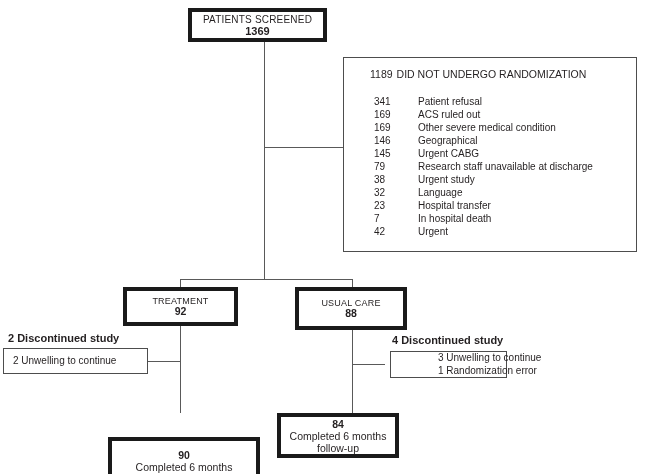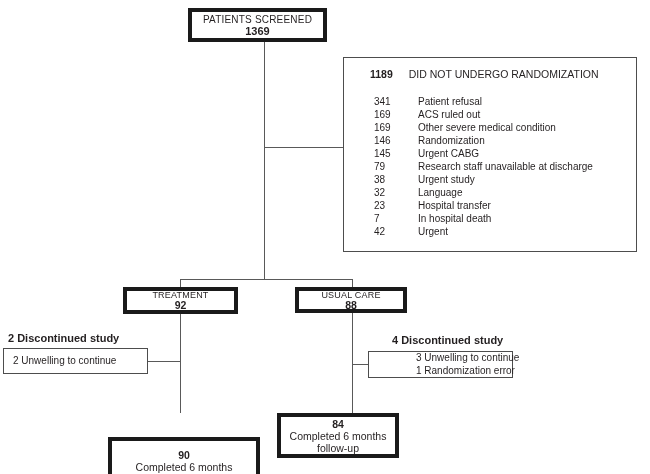--- a/index.html
+++ b/index.html
@@ -32,21 +32,21 @@
   .hline, .vline { position: absolute; background: #595959; }
   .hline { height: 1px; }
   .vline { width: 1px; }
   .caps-label { font-size: 10px; line-height: 11px; letter-spacing: 0.2px; }
   .num-bold { font-size: 11px; line-height: 12px; font-weight: bold; }
   .small-caps-label { font-size: 9px; line-height: 10px; letter-spacing: 0.2px; }
   .num-bold-sm { font-size: 10.5px; line-height: 11px; font-weight: bold; }
 
   #exclusion-box { padding: 10px 8px 0 0; }
   #exclusion-header { margin-left: 26px; font-size: 10.5px; line-height: 13px; white-space: nowrap; }
-  #exclusion-header .count { font-weight: bold; margin-right: 16px; }
+  #exclusion-header .count { font-weight: normal; margin-right: 4px; }
   #exclusion-list { margin-top: 14px; margin-left: 30px; }
   .reason-row { font-size: 10px; line-height: 13px; white-space: nowrap; }
   .reason-count { display: inline-block; width: 44px; }
   .reason-label { display: inline; }
 
   .disc-title { position: absolute; font-size: 11px; line-height: 12px; font-weight: bold; white-space: nowrap; }
   .disc-box { display: flex; flex-direction: column; justify-content: center; padding-left: 9px; }
   .disc-reason { font-size: 10px; line-height: 12.5px; white-space: nowrap; }
 
   .completed-box { font-size: 10.5px; line-height: 12px; }
@@ -73,48 +73,48 @@
   </div>
 
   <div class="box-thin" style="left:343px; top:57px; width:294px; height:195px;" id="exclusion-box">
     <div id="exclusion-header">
       <span class="count">1189</span><span>DID NOT UNDERGO RANDOMIZATION</span>
     </div>
     <div id="exclusion-list">
       <div class="reason-row"><span class="reason-count">341</span><span class="reason-label">Patient refusal</span></div>
       <div class="reason-row"><span class="reason-count">169</span><span class="reason-label">ACS ruled out</span></div>
       <div class="reason-row"><span class="reason-count">169</span><span class="reason-label">Other severe medical condition</span></div>
-      <div class="reason-row"><span class="reason-count">146</span><span class="reason-label">Randomization</span></div>
+      <div class="reason-row"><span class="reason-count">146</span><span class="reason-label">Geographical</span></div>
       <div class="reason-row"><span class="reason-count">145</span><span class="reason-label">Urgent CABG</span></div>
       <div class="reason-row"><span class="reason-count">79</span><span class="reason-label">Research staff unavailable at discharge</span></div>
       <div class="reason-row"><span class="reason-count">38</span><span class="reason-label">Urgent study</span></div>
       <div class="reason-row"><span class="reason-count">32</span><span class="reason-label">Language</span></div>
       <div class="reason-row"><span class="reason-count">23</span><span class="reason-label">Hospital transfer</span></div>
       <div class="reason-row"><span class="reason-count">7</span><span class="reason-label">In hospital death</span></div>
       <div class="reason-row"><span class="reason-count">42</span><span class="reason-label">Urgent</span></div>
     </div>
   </div>
 
-  <div class="box-thick" style="left:123px; top:287px; width:115px; height:27px;">
+  <div class="box-thick" style="left:123px; top:287px; width:115px; height:39px;">
     <div class="small-caps-label">TREATMENT</div>
     <div class="num-bold-sm">92</div>
   </div>
 
-  <div class="box-thick" style="left:295px; top:287px; width:112px; height:26px;">
+  <div class="box-thick" style="left:295px; top:287px; width:112px; height:43px;">
     <div class="small-caps-label">USUAL CARE</div>
     <div class="num-bold-sm">88</div>
   </div>
 
   <div class="disc-title" style="left:8px; top:332px;">2 Discontinued study</div>
   <div class="box-thin disc-box" style="left:3px; top:348px; width:145px; height:26px;">
     <div class="disc-reason">2 Unwelling to continue</div>
   </div>
 
   <div class="disc-title" style="left:392px; top:334px;">4 Discontinued study</div>
-  <div class="box-thin disc-box" style="left:368px; top:351px; width:145px; height:27px;padding-left:47px;">
+  <div class="box-thin disc-box" style="left:390px; top:351px; width:117px; height:27px;padding-left:47px;">
     <div class="disc-reason">3 Unwelling to continue</div>
     <div class="disc-reason">1 Randomization error</div>
   </div>
 
   <div class="box-thick completed-box" style="left:108px; top:413px; width:152px; height:59px;margin-top:24px;">
     <div class="count">90</div>
     <div>Completed 6 months</div>
     <div>follow-up</div>
   </div>
 

